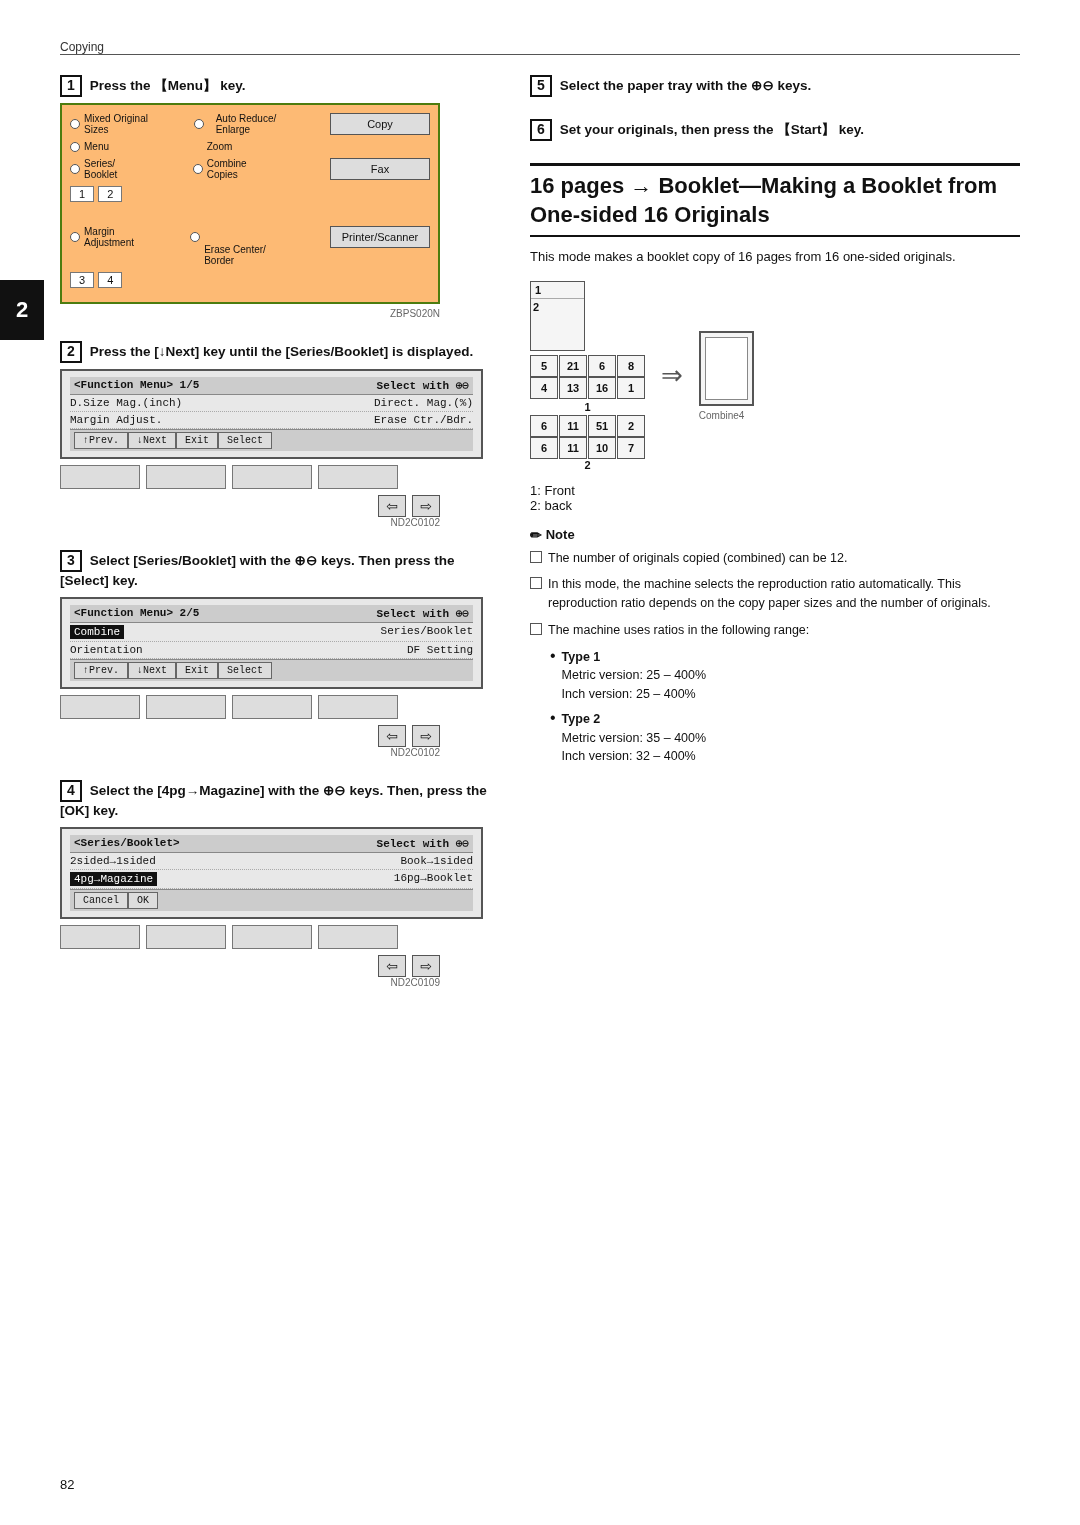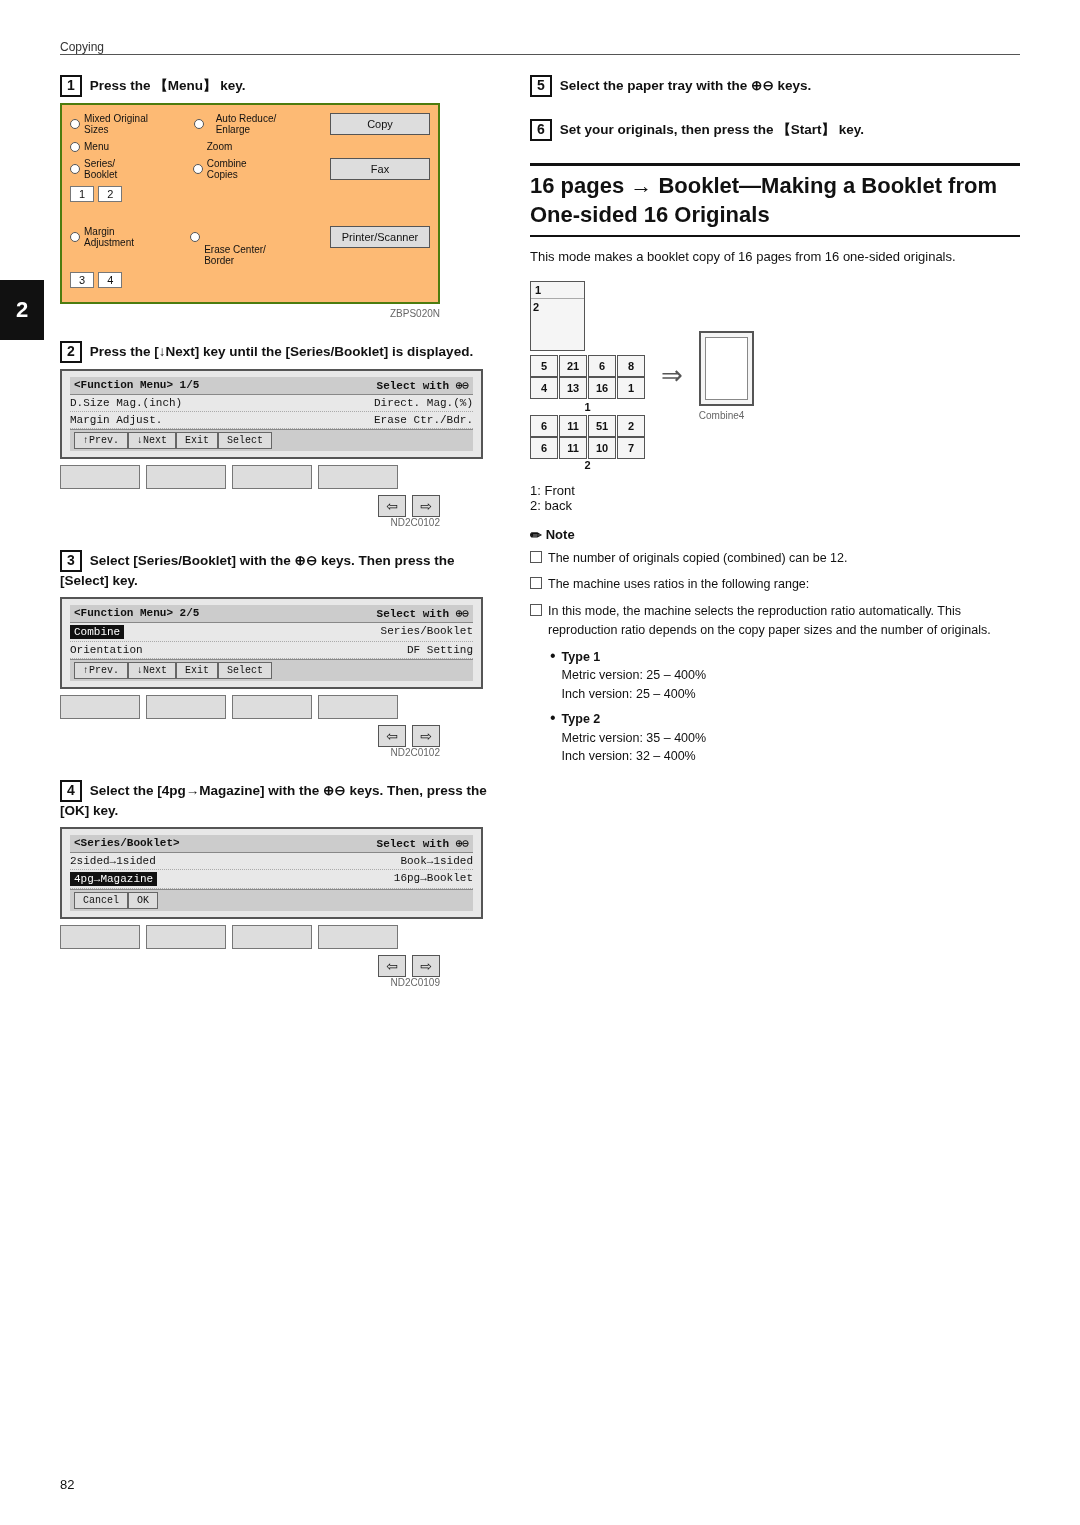--- a/index.html
+++ b/index.html
@@ -565,26 +565,26 @@
           <span>Note</span>
         </div>
 
         <div class="note-item">
           <div class="note-checkbox"></div>
           <span>The number of originals copied (combined) can be 12.</span>
         </div>
 
         <div class="note-item">
           <div class="note-checkbox"></div>
-          <span>The machine uses ratios in the following range:</span>
+          <span>In this mode, the machine selects the reproduction ratio automatically. This reproduction ratio depends on the copy paper sizes and the number of originals.</span>
         </div>
 
         <div class="note-item">
           <div class="note-checkbox"></div>
-          <span>In this mode, the machine selects the reproduction ratio automatically. This reproduction ratio depends on the copy paper sizes and the number of originals.</span>
+          <span>The machine uses ratios in the following range:</span>
         </div>
 
         <div class="bullet-item">
           <span class="bullet-dot">•</span>
           <div>
             <div><span class="type-label">Type 1</span></div>
             <div>Metric version: 25 – 400%</div>
             <div>Inch version: 25 – 400%</div>
           </div>
         </div>

